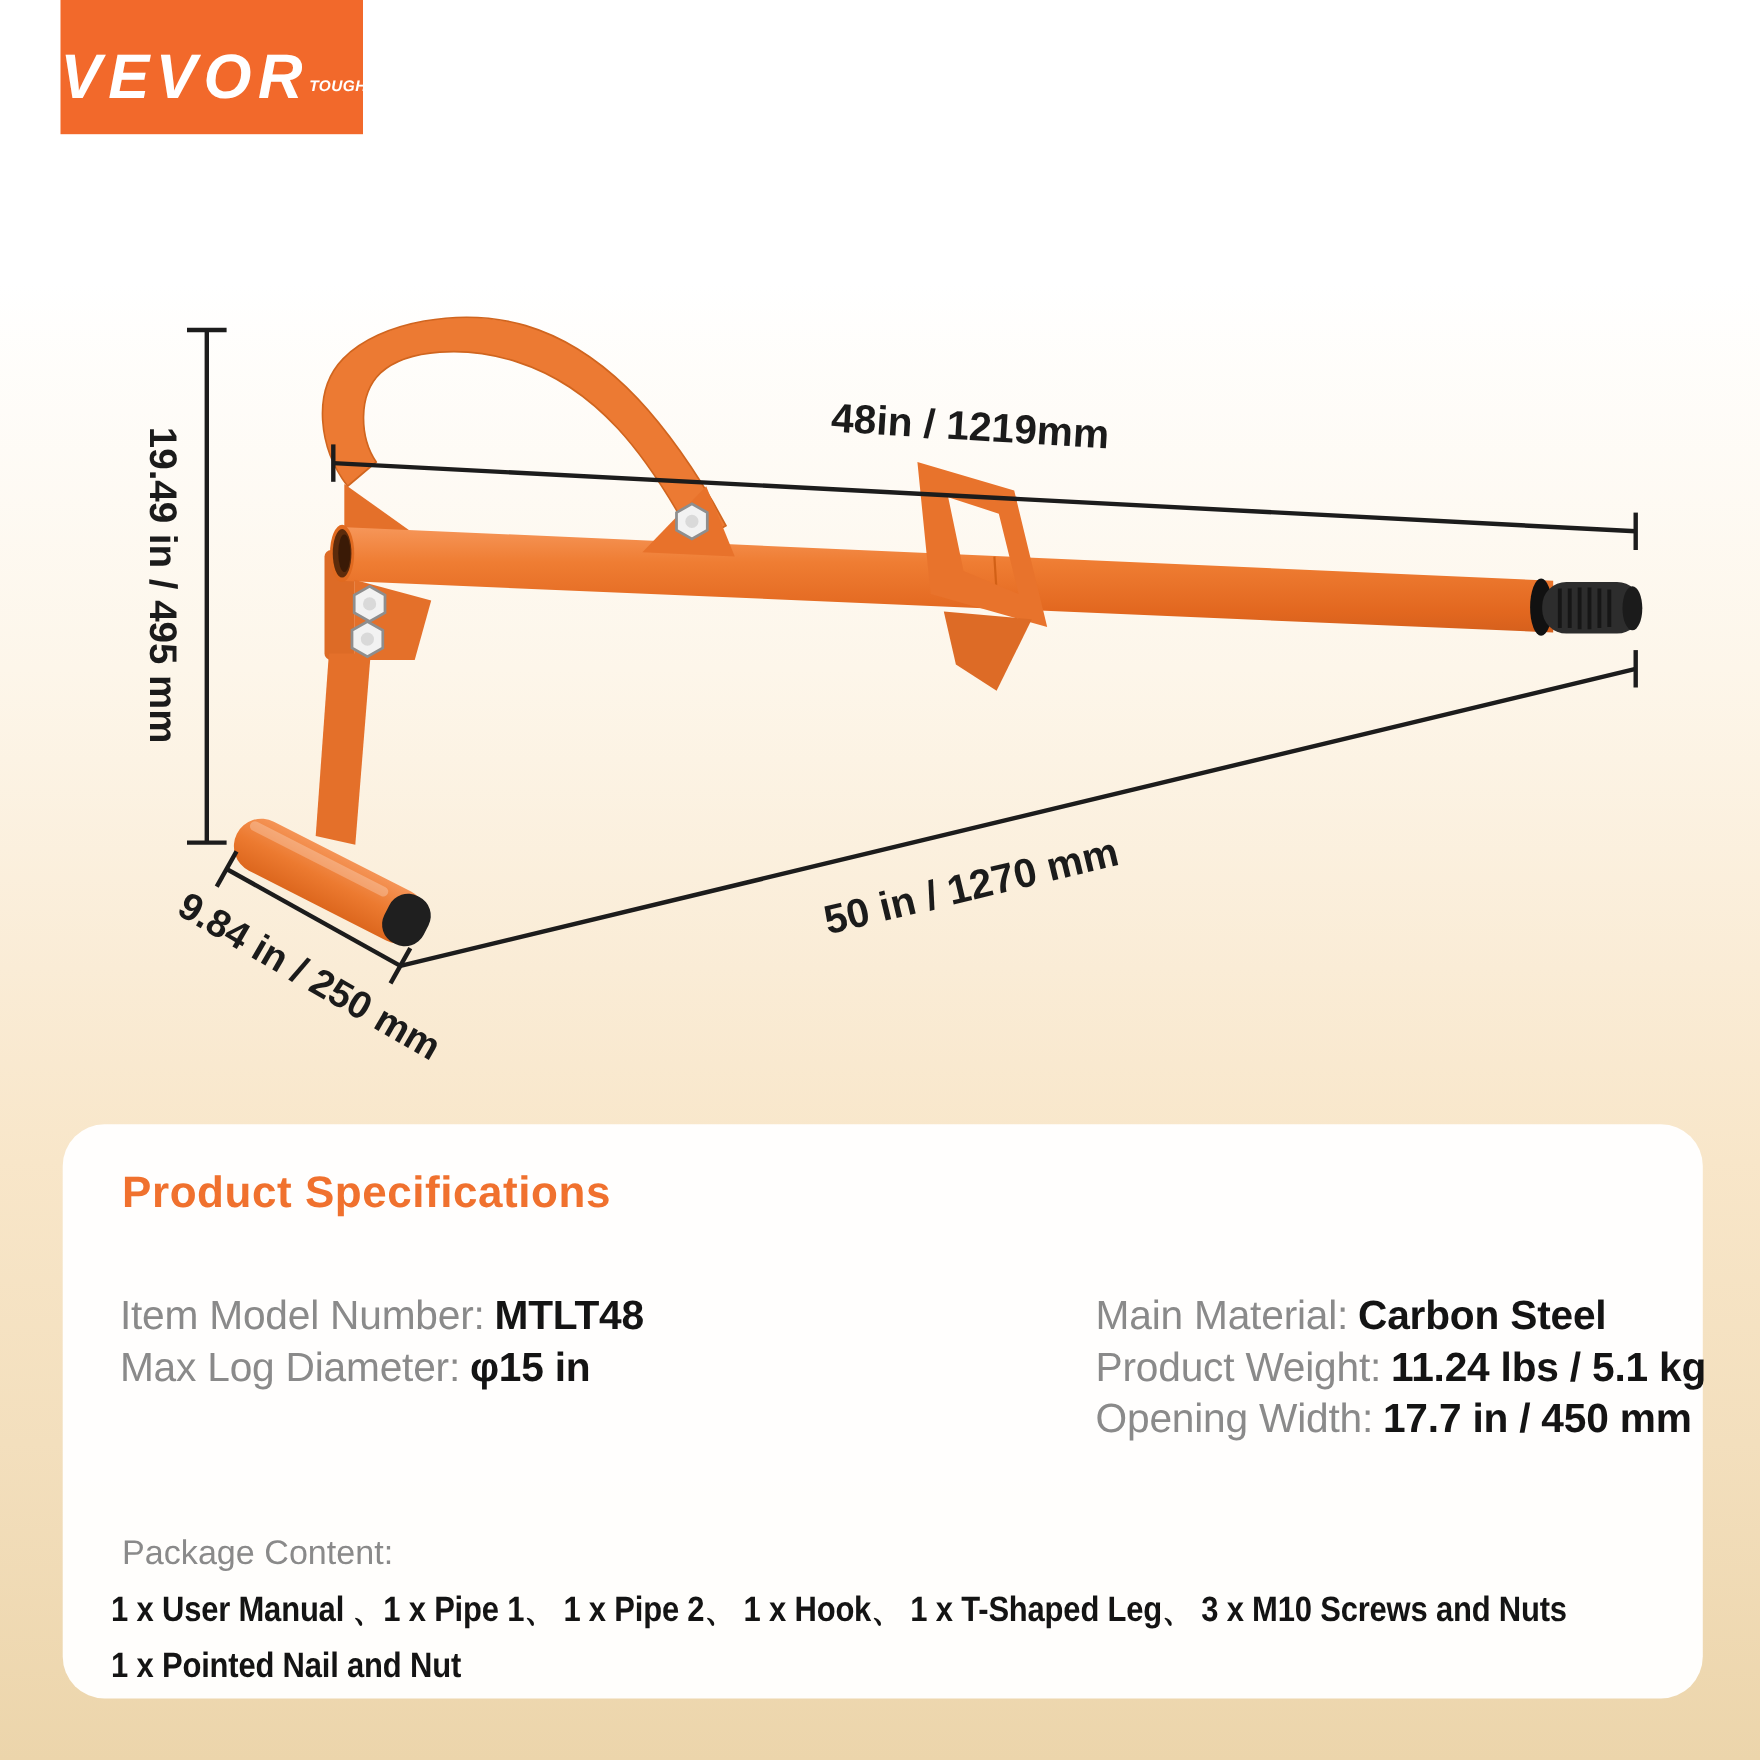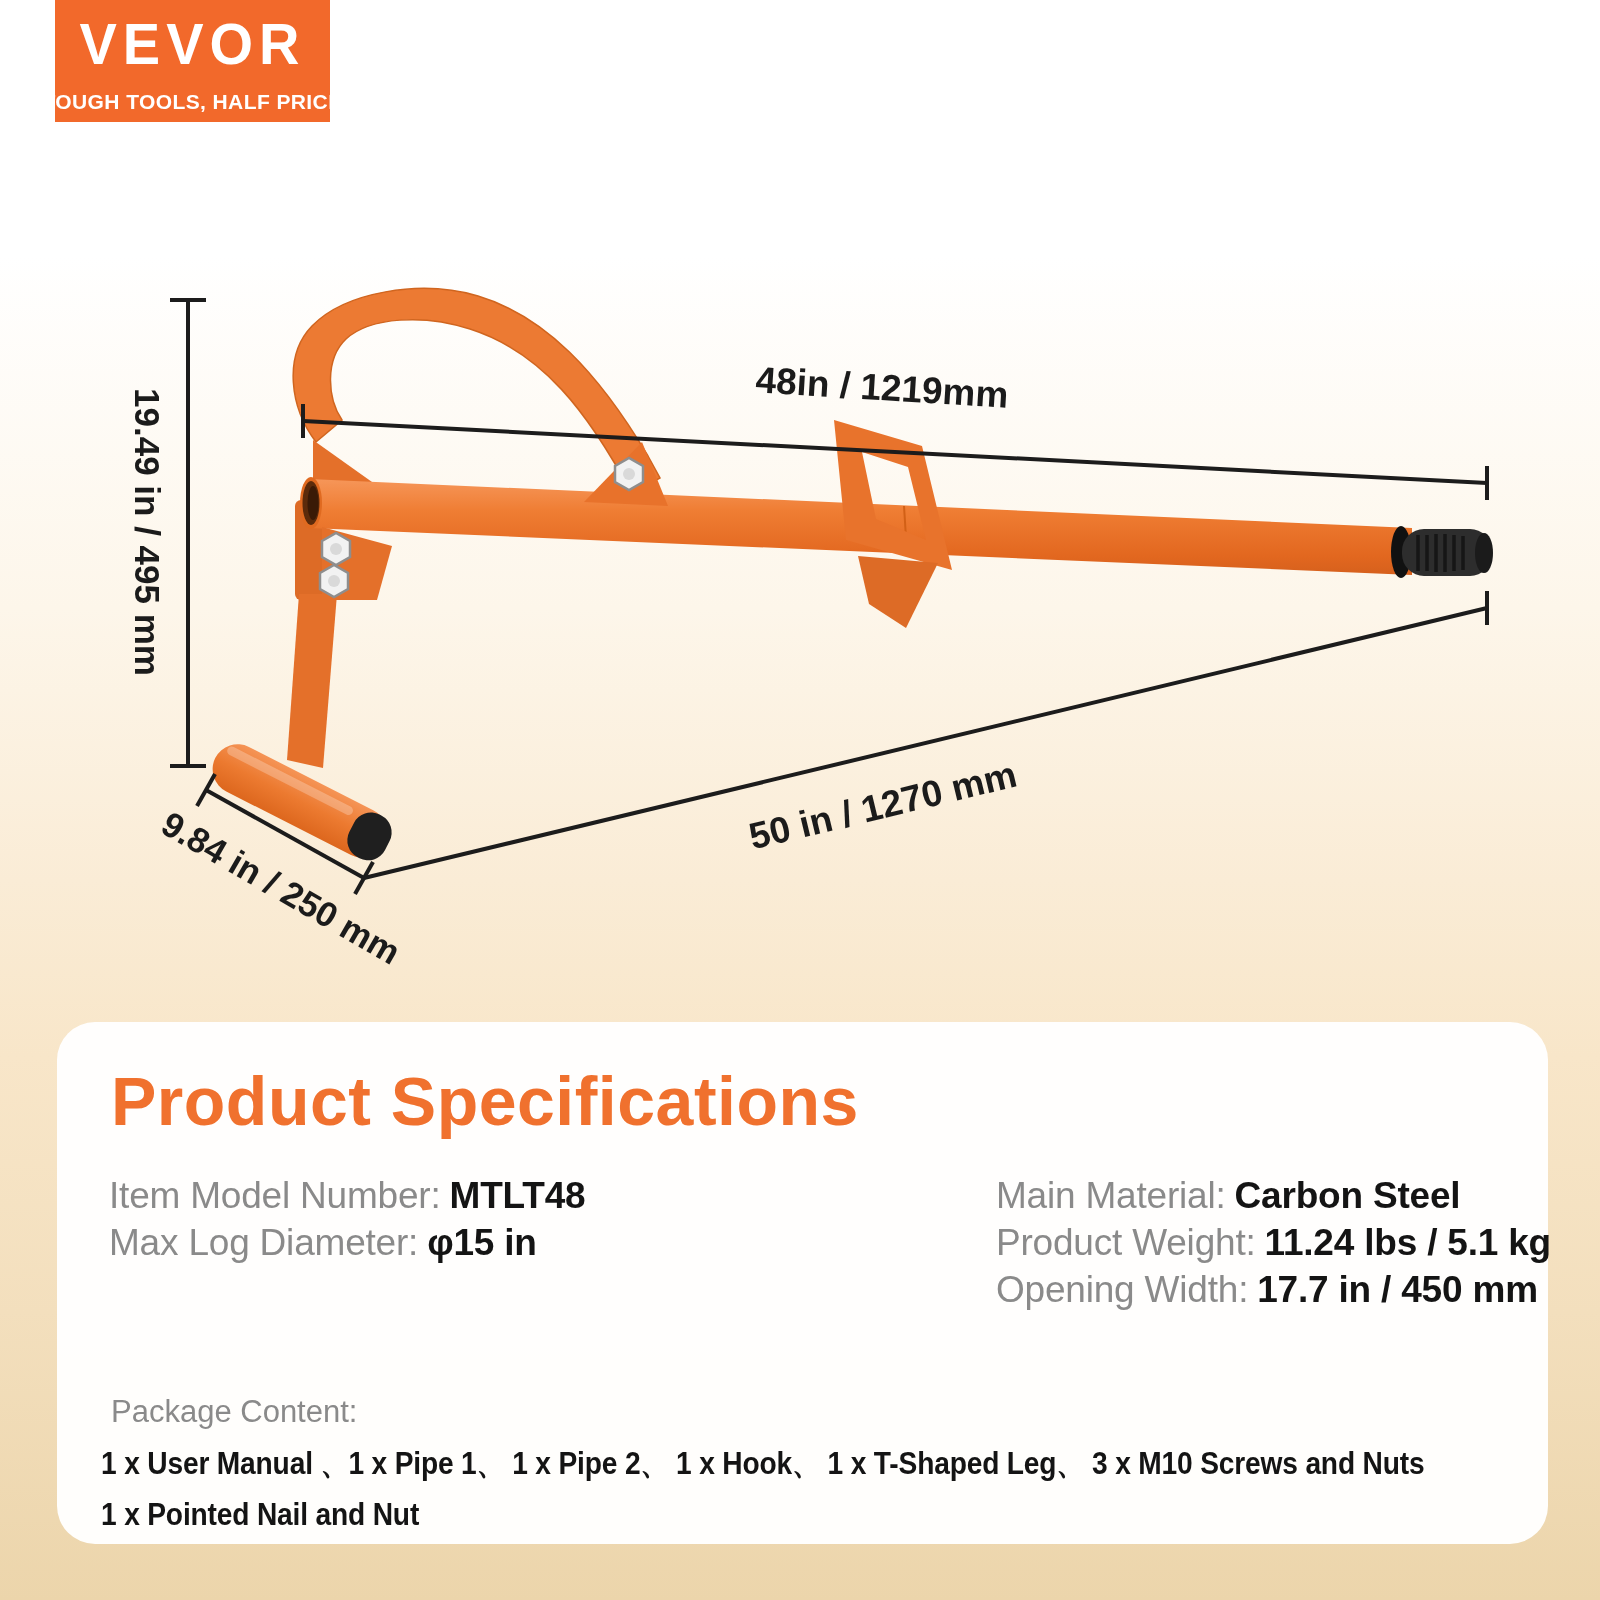--- a/index.html
+++ b/index.html
@@ -2,39 +2,39 @@
 <html><head>
 <meta charset="utf-8">
 <style>
   html,body{margin:0;padding:0;}
   body{font-family:"Liberation Sans", sans-serif; background:#fff;}
   .stage{position:relative;width:1600px;height:1600px;overflow:hidden;
     background:linear-gradient(180deg,#ffffff 0%,#ffffff 16%,#fdf6ea 38%,#faecd6 55%,#f8e6c9 66%,#f3dfbd 82%,#ecd5ab 100%);}
 
   
   .logo{position:absolute;left:55px;top:0;width:275px;height:122px;background:#F2692B;
-    display:flex;flex-direction:column;align-items:center;justify-content:flex-start;padding-top:17px;box-sizing:border-box;}
+    display:flex;flex-direction:row;align-items:center;justify-content:flex-start;padding-top:17px;box-sizing:border-box;font-style:italic;}
   .logo .brand{color:#fff;font-weight:bold;font-size:56px;line-height:1;letter-spacing:6px;transform:scaleY(1.02);}
-  .logo .tagline{color:#fff;font-weight:bold;font-size:21px;letter-spacing:.4px;margin-top:17px;white-space:nowrap;}
+  .logo .tagline{color:#fff;font-weight:bold;font-size:14px;letter-spacing:.4px;margin-top:17px;white-space:nowrap;}
 
   
   svg.diagram{position:absolute;left:0;top:0;width:1600px;height:1600px;}
 
   
   .dim{position:absolute;width:0;height:0;}
   .dim span{position:absolute;display:block;white-space:nowrap;font-weight:bold;color:#1b1b1b;}
   .dim-height span{font-size:35px;transform:translate(-50%,-50%) rotate(90deg);}
   .dim-handle span{font-size:37px;transform:translate(-50%,-50%) rotate(3.5deg);}
   .dim-length span{font-size:37px;transform:translate(-50%,-50%) rotate(-13.5deg);}
   .dim-depth span{font-size:35px;transform:translate(-50%,-50%) rotate(30deg);}
 
   
   .panel{position:absolute;left:57px;top:1022px;width:1491px;height:522px;background:rgba(255,255,255,.96);
     border-radius:38px;box-sizing:border-box;}
-  .panel h1{position:absolute;left:54px;top:40px;margin:0;font-size:68px;font-weight:bold;color:#F0712E;letter-spacing:.5px;}
+  .panel h1{position:absolute;left:54px;top:40px;margin:0;font-size:40px;font-weight:bold;color:#F0712E;letter-spacing:.5px;}
   .cols{position:absolute;left:0;top:150px;width:100%;}
   .col{position:absolute;top:0;}
   .col.left{left:52px;width:840px;}
   .col.right{left:903px;width:560px;margin-left:36px;}
   .spec-row{line-height:47px;font-size:37px;white-space:nowrap;letter-spacing:-.2px;}
   .spec-row .lbl{color:#8a8a8a;}
   .spec-row .val{color:#141414;font-weight:bold;margin-left:9px;}
   .pkg-label{position:absolute;left:54px;top:372px;font-size:31px;color:#8a8a8a;text-align:center;}
   .pkg-line{position:absolute;left:44px;font-size:32px;font-weight:bold;color:#141414;white-space:nowrap;
     transform:scaleX(.88);transform-origin:0 50%;letter-spacing:-.2px;}

